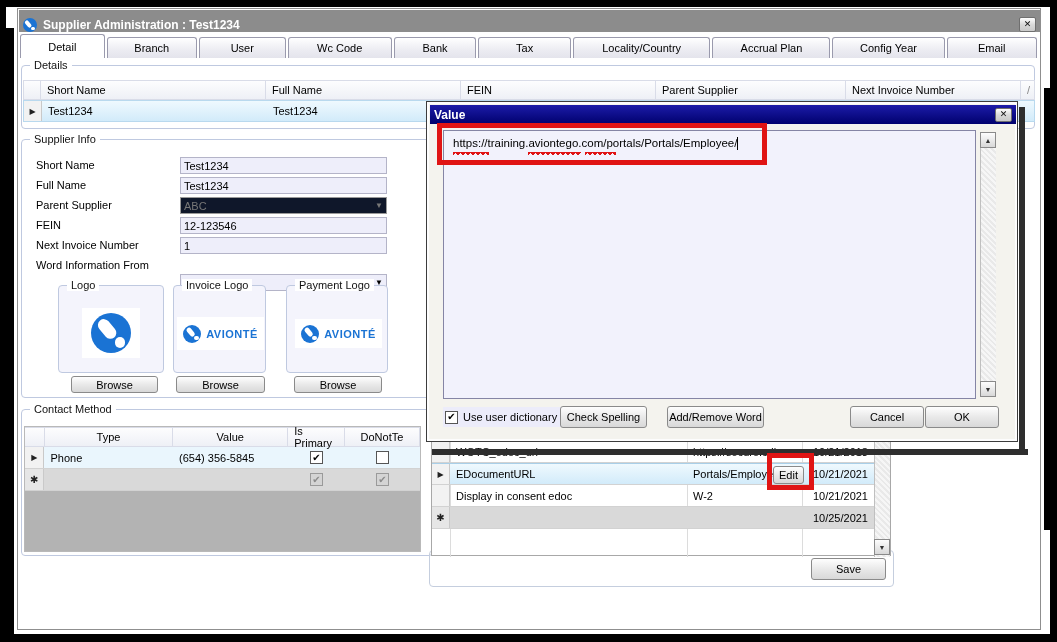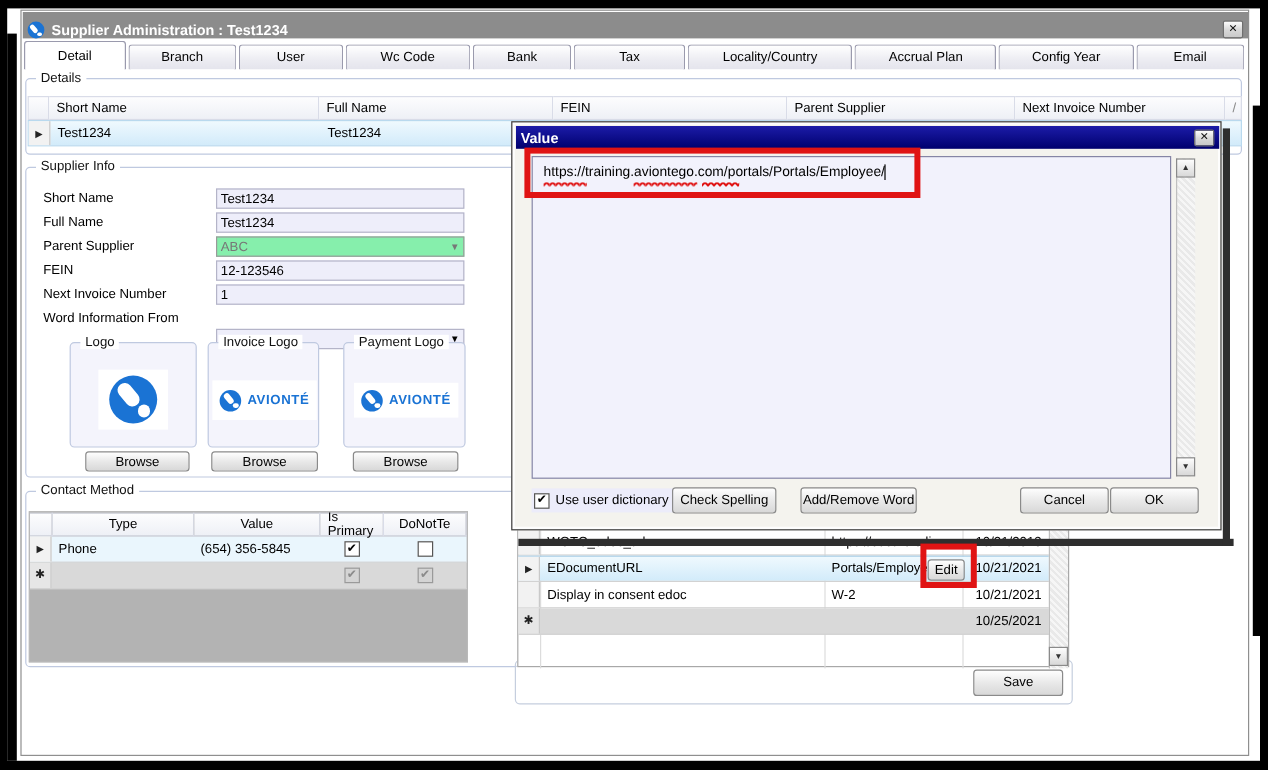--- a/index.html
+++ b/index.html
@@ -22,21 +22,21 @@
   
   .gh{background:linear-gradient(180deg,#fdfdfe,#eef0f6);border:1px solid #d9dce8;border-left:none;display:flex;align-items:center;padding:0 6px;font-size:11px;}
   .cell{display:flex;align-items:center;padding:0 6px;font-size:11px;overflow:hidden;white-space:nowrap;}
   .marker{display:flex;align-items:center;justify-content:center;background:#ececec;border-right:1px solid #c9c9c9;font-size:8px;color:#222;}
   .selrow{background:linear-gradient(180deg,#eff9fe,#d2ebfa);}
   .newrow{background:#d9d9d9;}
   
   .field{background:#eeeefa;border:1px solid #b4b4c8;height:17px;font-size:11px;padding:0 3px;width:207px;color:#000;}
   .combo{background:#eeeefa;border:1px solid #b4b4c8;height:17px;display:flex;align-items:center;padding:0 3px;position:relative;}
   .combo .arr{position:absolute;right:3px;top:3px;font-size:8px;color:#333;}
-  .combo.disabled{background:#86efac;color:#777;border-color:#9a9a9a;}
+  .combo.disabled{background:#0f172a;color:#777;border-color:#9a9a9a;}
   .combo.disabled .arr{color:#777;}
   .btn{background:linear-gradient(180deg,#fefefe,#e9e9e9 50%,#d8d8d8);border:1px solid #8a8a8a;border-radius:3px;font-size:11px;display:flex;align-items:center;justify-content:center;padding:0;color:#000;}
   .cb{width:13px;height:13px;border:1px solid #555;background:#fff;display:flex;align-items:center;justify-content:center;font-size:10px;line-height:1;color:#000;}
   .cb.disabled{background:#d4d4d4;border-color:#9a9a9a;color:#8b8b8b;}
   
   .av-mark{position:relative;border-radius:50%;background:#1a73d4;display:inline-block;}
   .av-mark::before{content:"";position:absolute;left:24%;top:13%;width:30%;height:54%;background:#fff;border-radius:50px;transform:rotate(-40deg);}
   .av-mark::after{content:"";position:absolute;right:15%;bottom:13%;width:26%;height:26%;background:#fff;border-radius:50%;}
   .brand{display:flex;align-items:center;gap:5px;background:#fff;justify-content:center;}
   .brand .btext{color:#1a73d4;font-weight:bold;font-size:13px;letter-spacing:.5px;}
@@ -197,21 +197,21 @@
       <button class="abs btn" style="left:154px;top:236px;width:89px;height:17px;">
           <span>Browse</span>
         </button>
       <button class="abs btn" style="left:272px;top:236px;width:88px;height:17px;">
           <span>Browse</span>
         </button>
     </div>
 
     <div class="abs group" style="left:3px;top:400px;width:412px;height:147px;">
       <span class="glabel">Contact Method</span>
-      <div class="abs" style="left:2px;top:16px;width:366px;height:126px;border:1px solid #b9b9b9;background:#b3b3b3;overflow:hidden;">
+      <div class="abs" style="left:2px;top:16px;width:397px;height:126px;border:1px solid #b9b9b9;background:#b3b3b3;overflow:hidden;">
         <div style="display:flex;height:20px;">
           <div class="gh" style="width:20px;border-left:none;"></div>
           <div class="gh" style="width:132px;justify-content:center;">
               <span>Type</span>
             </div>
           <div class="gh" style="width:118px;justify-content:center;">
               <span>Value</span>
             </div>
           <div class="gh" style="width:58px;justify-content:center;">
               <span>Is Primary</span>

